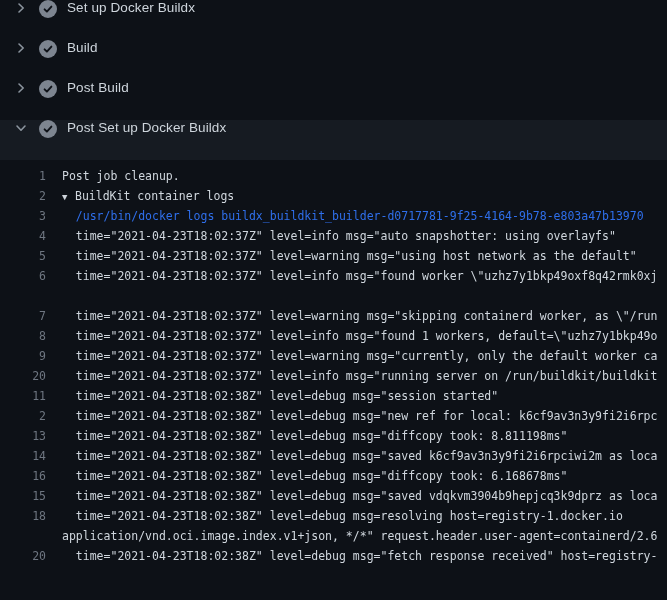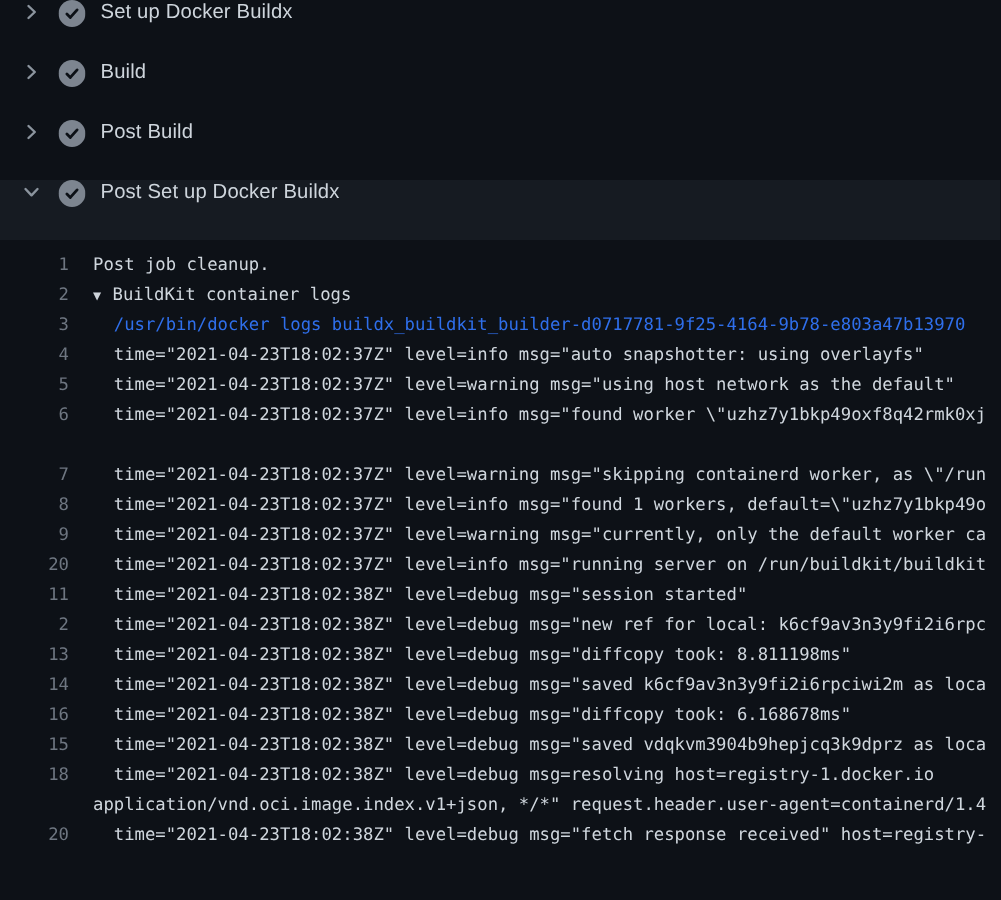--- a/index.html
+++ b/index.html
@@ -191,20 +191,20 @@
   </div>
 
   <div class="row">
     <span class="ln">18</span>
     <span class="lc">  time="2021-04-23T18:02:38Z" level=debug msg=resolving host=registry-1.docker.io</span>
   </div>
 
 
   <div class="row">
     <span class="ln"></span>
-    <span class="lc">application/vnd.oci.image.index.v1+json, */*" request.header.user-agent=containerd/1.4</span>
+    <span class="lc">application/vnd.oci.image.index.v1+json, */*" request.header.user-agent=containerd/2.6</span>
   </div>
 
   <div class="row">
     <span class="ln">20</span>
     <span class="lc">  time="2021-04-23T18:02:38Z" level=debug msg="fetch response received" host=registry-</span>
   </div>
 </div>
 
 </body></html>

